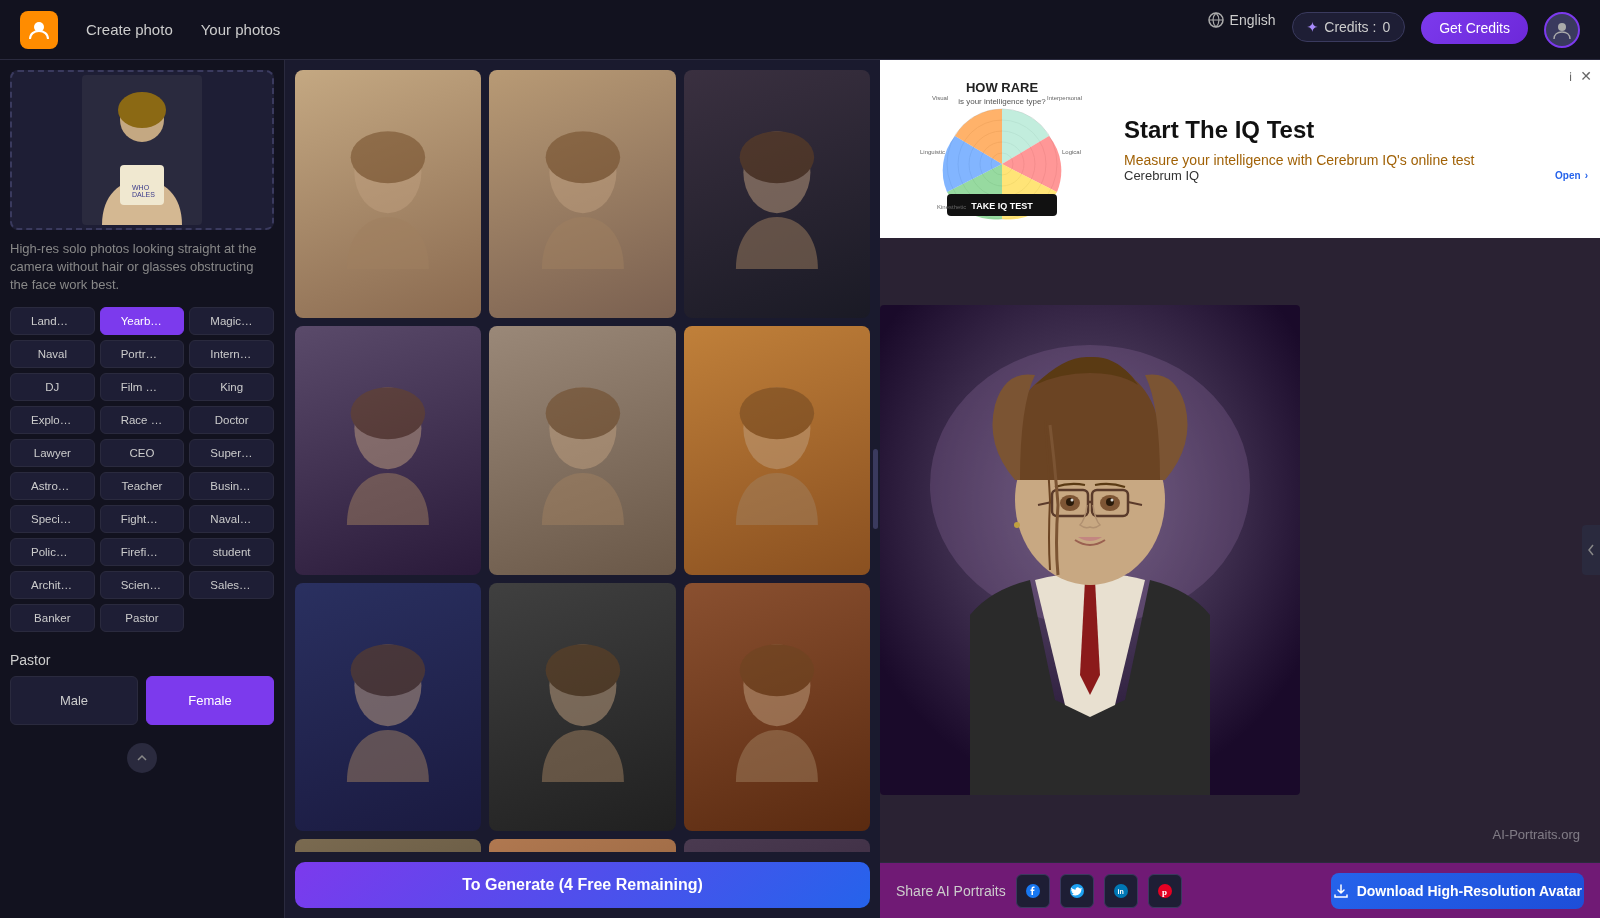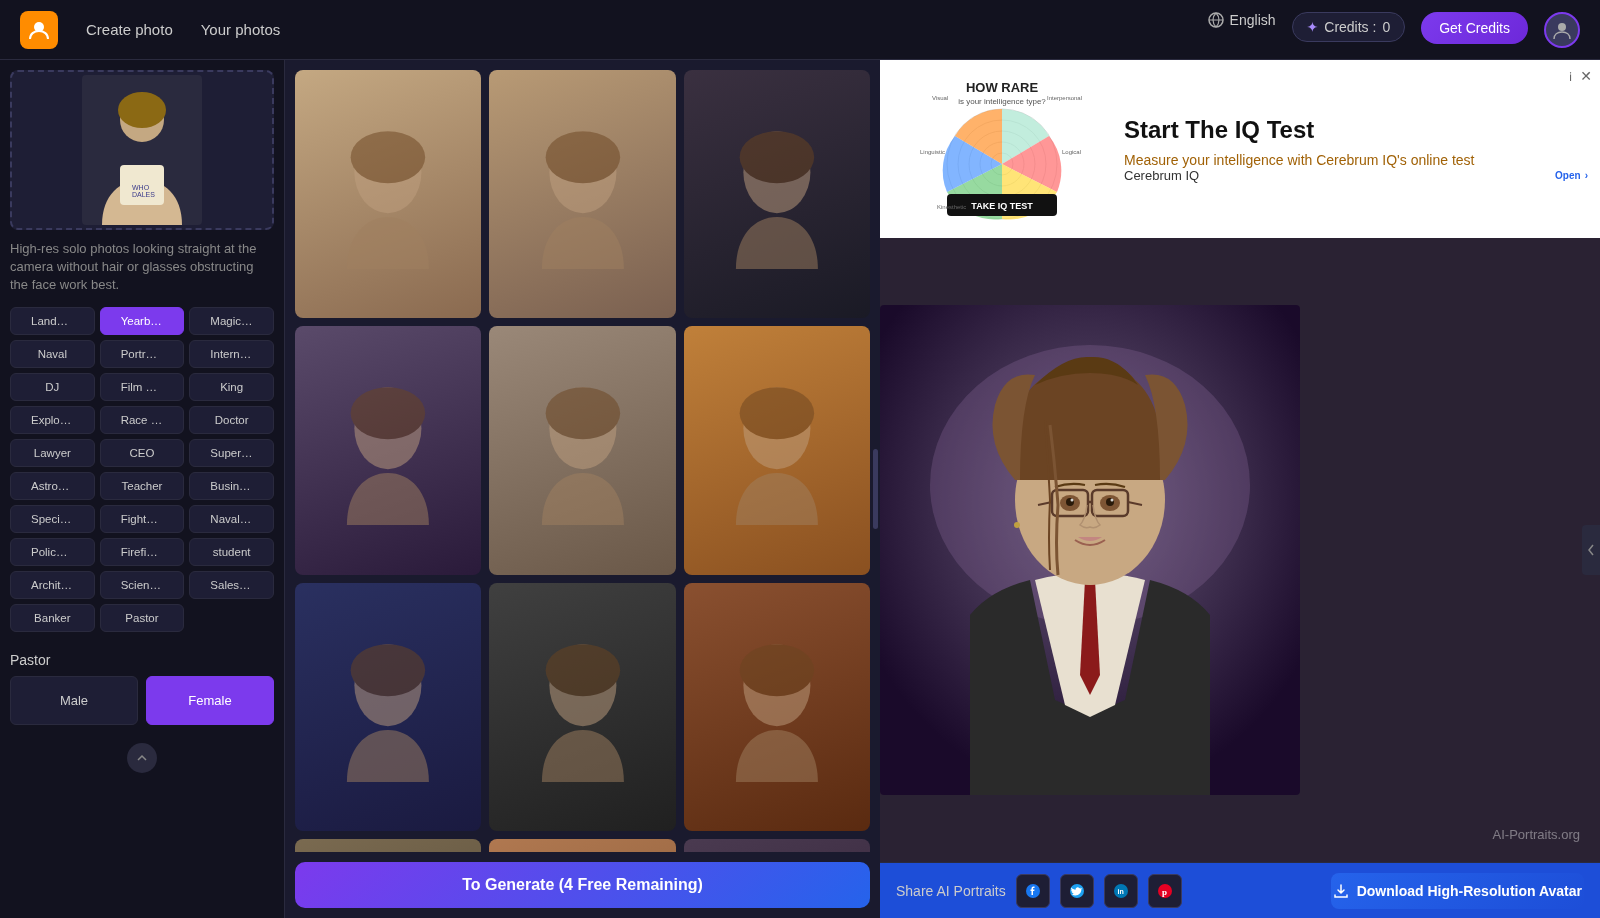--- a/index.html
+++ b/index.html
@@ -60,21 +60,21 @@
     .ad-content { flex: 1; }
     .ad-title { font-size: 24px; font-weight: 700; color: #111; margin-bottom: 8px; }
     .ad-desc { font-size: 14px; color: #a16207; margin-bottom: 0; }
     .ad-footer { display: flex; align-items: center; justify-content: space-between; }
     .ad-brand { font-size: 13px; color: #333; font-weight: 500; }
     .ad-open-btn { color: #2563eb; font-size: 10px; font-weight: 600; cursor: pointer; background: none; border: none; display: flex; align-items: center; gap: 4px; }
 
     .portrait-display { flex: 1; background: #2a2233; display: flex; align-items: center; justify-content: flex-start; overflow: hidden; position: relative; }
     .portrait-watermark { position: absolute; bottom: 20px; right: 20px; color: rgba(255,255,255,0.4); font-size: 13px; }
 
-    .bottom-bar { display: flex; align-items: center; justify-content: space-between; padding: 10px 16px; background: #1d4ed8; border-top: 1px solid #2a2a3e; flex-shrink: 0; height: 56px; }
+    .bottom-bar { display: flex; align-items: center; justify-content: space-between; padding: 10px 16px; background: #701a75; border-top: 1px solid #2a2a3e; flex-shrink: 0; height: 56px; }
     .share-section { display: flex; align-items: center; gap: 10px; }
     .share-label { font-size: 14px; color: #ccc; }
     .social-btn { width: 34px; height: 34px; border-radius: 6px; border: 1px solid #3a3a5e; background: #1e1e35; color: #fff; display: flex; align-items: center; justify-content: center; cursor: pointer; font-size: 14px; font-weight: bold; }
     .download-btn { background: linear-gradient(135deg, #2563eb, #1d4ed8); color: #fff; border: none; border-radius: 8px; padding: 10px 2px; font-size: 14px; font-weight: 600; cursor: pointer; display: flex; align-items: center; gap: 8px; }
 
     
     .iq-chart { width: 220px; height: 150px; position: relative; }
     .iq-chart svg { width: 100%; height: 100%; }
 
     

